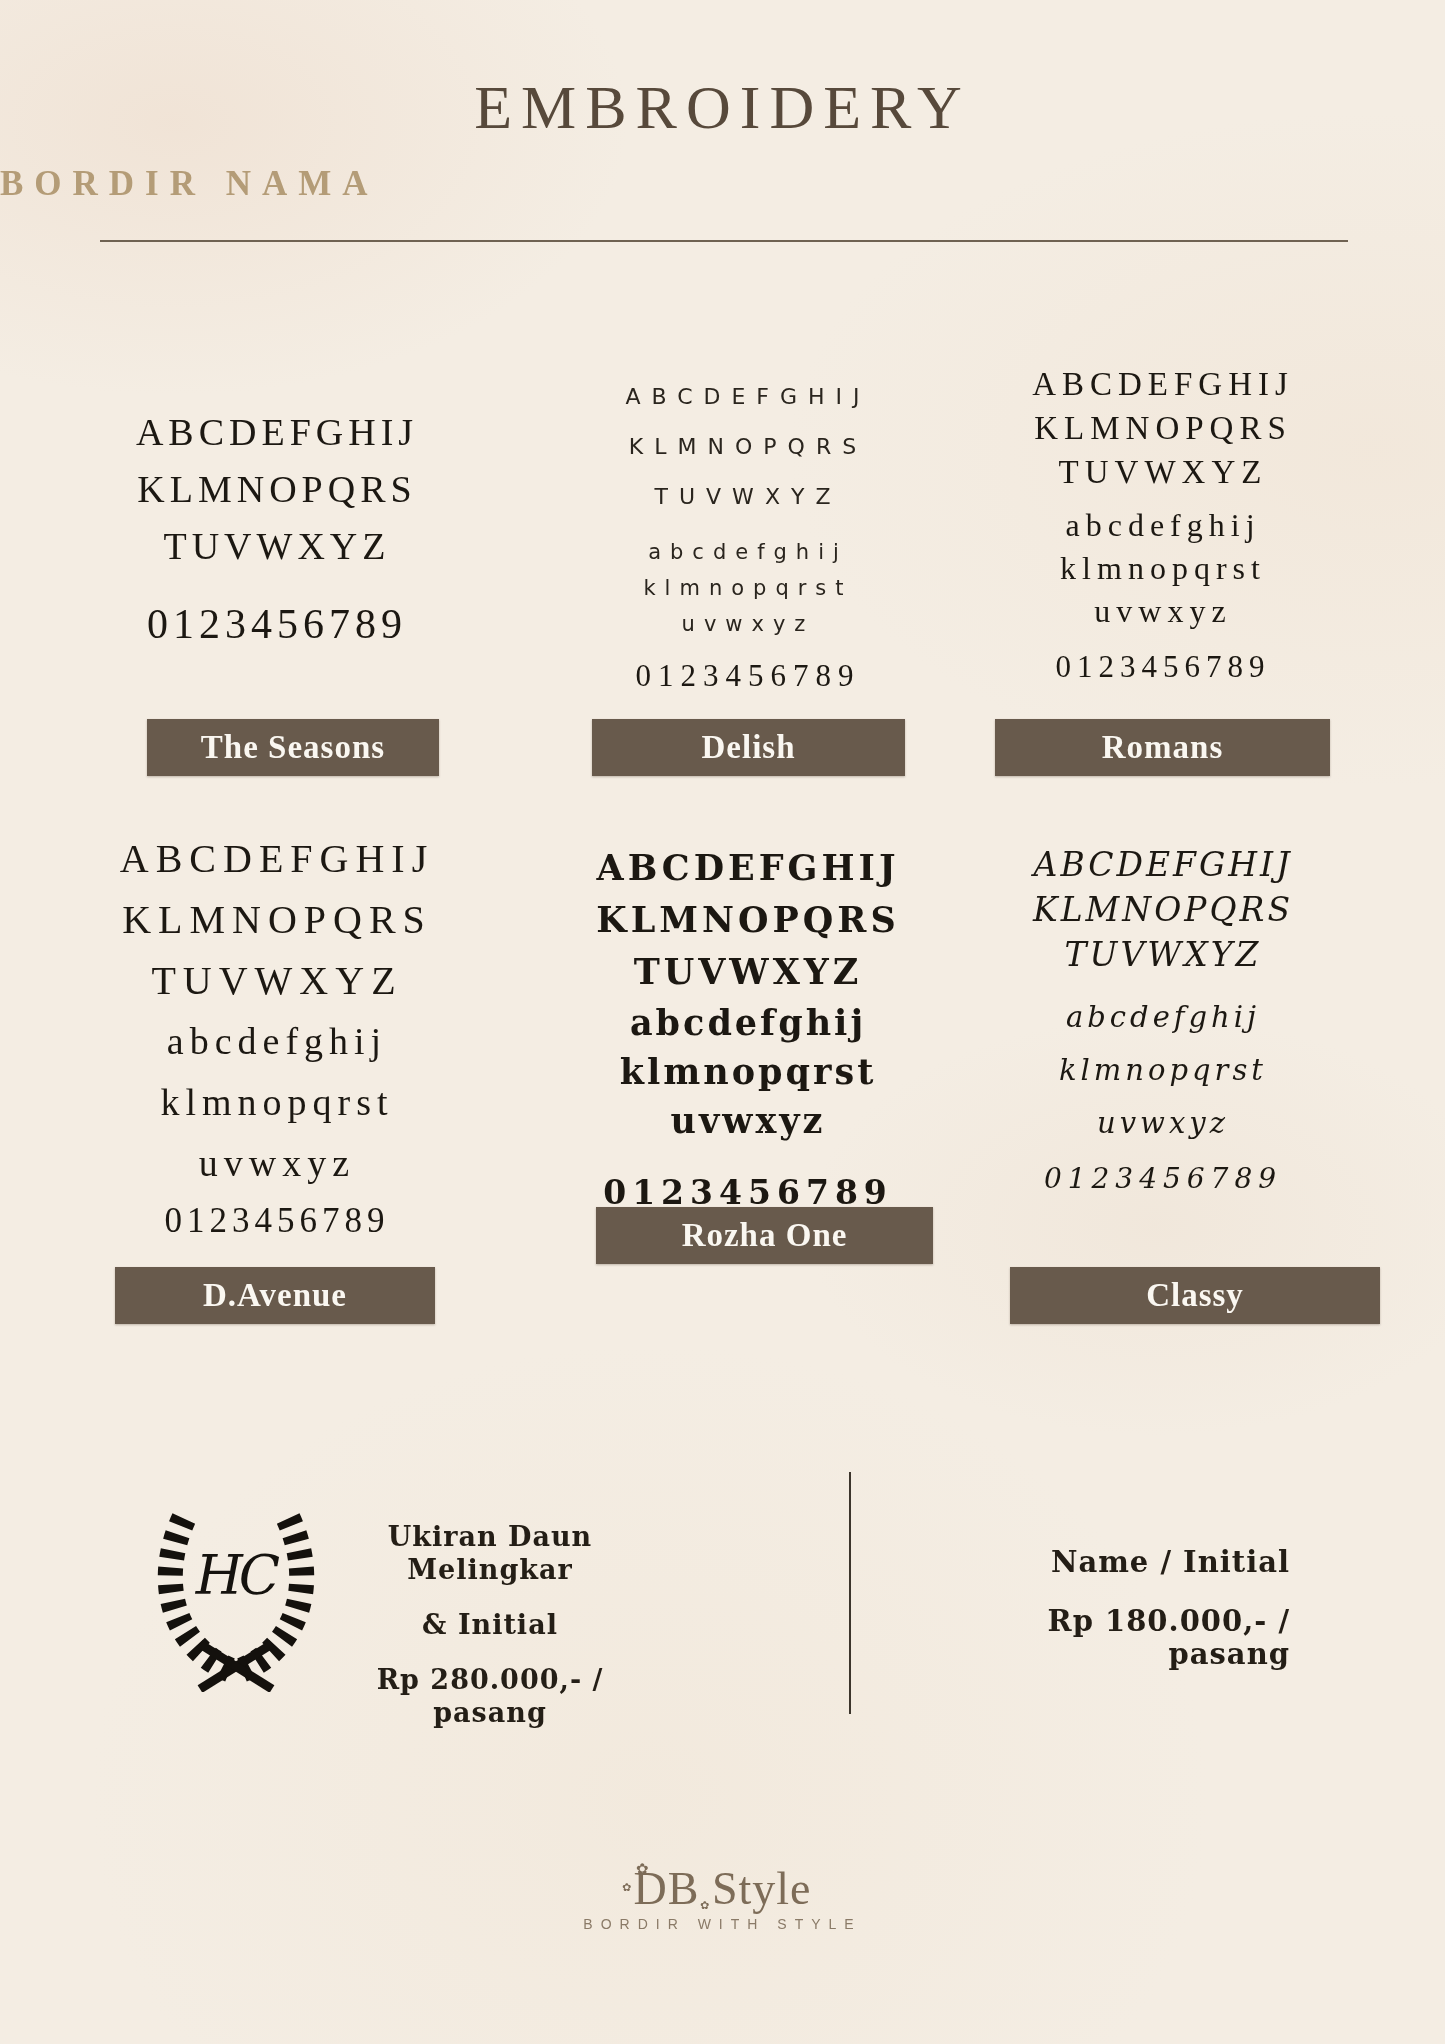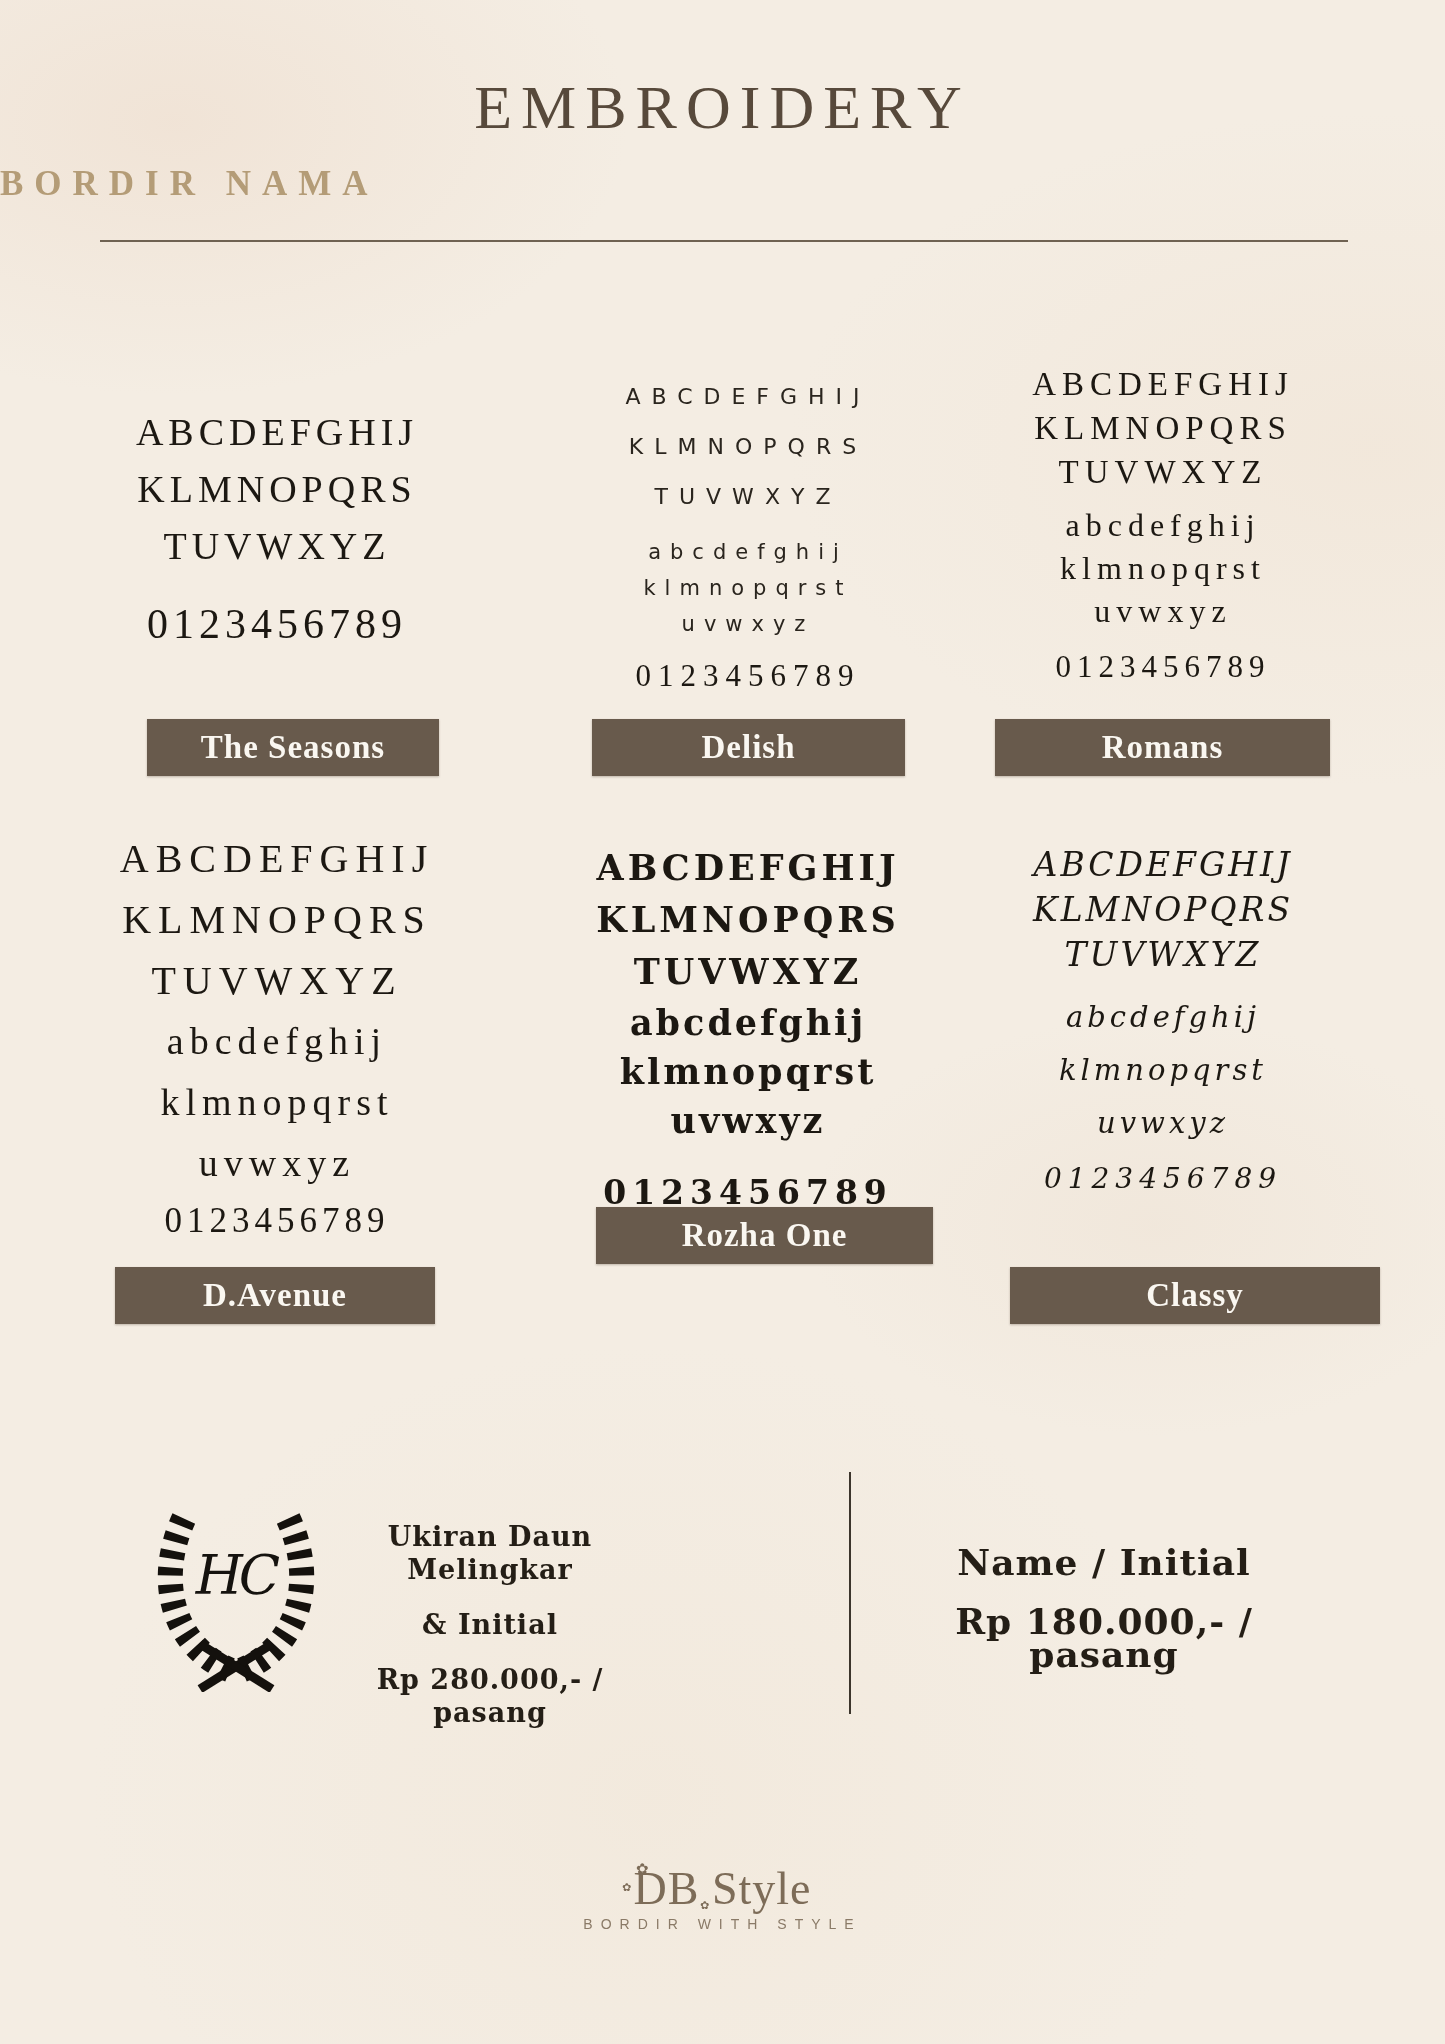--- a/index.html
+++ b/index.html
@@ -65,22 +65,22 @@
   .b5{left:596px;top:1207px;width:337px}
   .b6{left:1010px;top:1267px;width:370px}
   
   .wreath{position:absolute;left:146px;top:1486px;}
   .monogram{position:absolute;left:160px;top:1544px;width:152px;text-align:center;
     font-family:"DejaVu Serif",serif;font-style:italic;font-size:54px;color:#15120e;letter-spacing:-4px;}
   .price-left{position:absolute;left:318px;top:1520px;width:344px;text-align:center;color:#241e16;
     font-family:"DejaVu Serif",serif;font-size:27px;font-weight:600;letter-spacing:1px;line-height:33px;}
   .price-left .line{margin-bottom:22px;}
   .vdivider{position:absolute;left:849px;top:1472px;width:2px;height:242px;background:#3c352c;}
-  .price-right{position:absolute;left:918px;top:1546px;width:372px;text-align:center;color:#241e16;
-    font-family:"DejaVu Serif",serif;font-size:36px;font-weight:600;letter-spacing:1px;line-height:33px;}
+  .price-right{position:absolute;left:918px;top:1546px;width:372px;text-align:right;color:#241e16;
+    font-family:"DejaVu Serif",serif;font-size:29px;font-weight:600;letter-spacing:1px;line-height:33px;}
   .price-right .line{margin-bottom:26px;}
   
   .brand{position:absolute;left:0;top:1862px;width:100%;text-align:center;
     font-family:"Liberation Serif",serif;font-size:46px;color:#7d6c58;letter-spacing:1px;}
   .tagline{position:absolute;left:0;top:1916px;width:100%;text-align:center;
     font-family:"Liberation Sans",sans-serif;font-size:14px;letter-spacing:8px;color:#8a7a67;}
   .flower{position:absolute;color:#7d6c58;font-family:"DejaVu Sans",sans-serif;line-height:1;}
   .flower::before{content:"\273F";}
   .fl1{left:636px;top:1862px;font-size:15px;}
   .fl2{left:622px;top:1882px;font-size:11px;}

